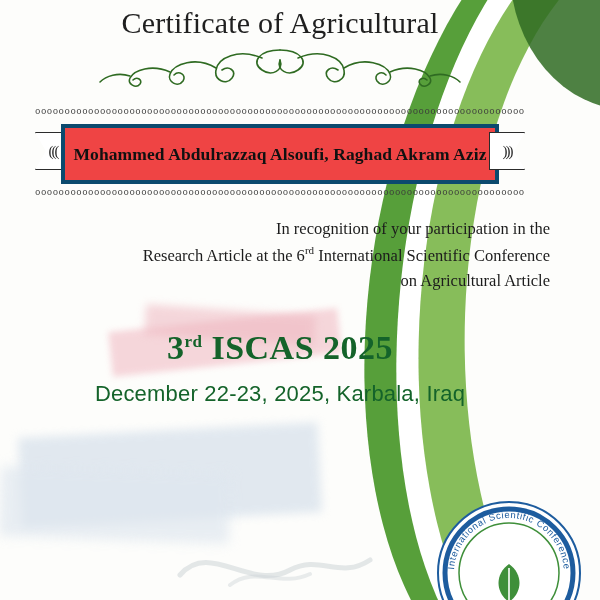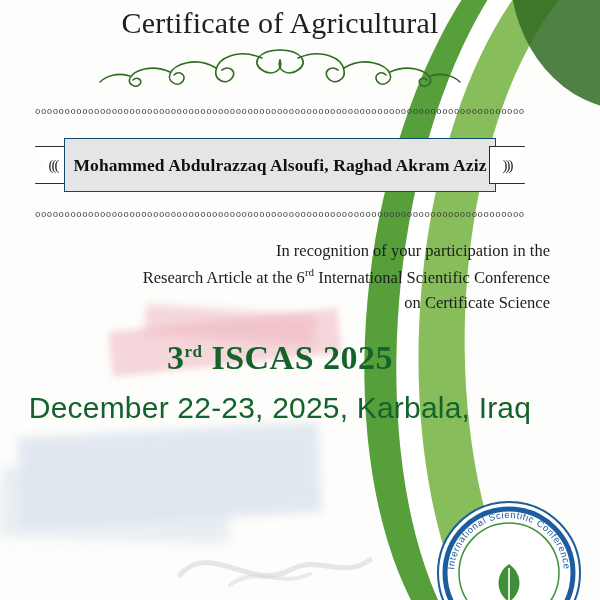--- a/index.html
+++ b/index.html
@@ -163,25 +163,25 @@
     letter-spacing: 0.5px;
     color: #3b3b3b;
     font-family: "Liberation Mono", monospace;
     line-height: 1;
     overflow: hidden;
     white-space: nowrap;
     height: 11px;
   }
   .banner {
     position: relative;
-    margin: 19px auto;
+    margin: 5px auto;
     width: 430px;
     height: 52px;
-    border: 1px solid #0c4a6e;
-    background: #e5e5e5;
+    border: 4px solid #0c4a6e;
+    background: #ef4444;
     display: flex;
     align-items: center;
     justify-content: center;
   }
   .banner-name {
     font-size: 17.5px;
     color: #111111;
     font-weight: 700;
     letter-spacing: 0.1px;
     text-align: center;
@@ -207,36 +207,36 @@
   .recognition {
     margin: 16px auto 0 auto;
     width: 540px;
     text-align: right;
     font-size: 16.5px;
     line-height: 1.55;
     color: #1c1c1c;
   }
 
   .event-title {
-    margin: 24px 0 0 0;
+    margin: 36px 0 0 0;
     text-align: center;
     font-size: 34px;
     font-weight: 700;
     color: #14632a;
     letter-spacing: 0.5px;
   }
   .event-title sup {
     font-size: 17px;
     vertical-align: super;
   }
 
   .event-date {
     margin: 14px 0 0 0;
     text-align: center;
-    font-size: 30px;
+    font-size: 22px;
     color: #14632a;
     font-family: "Liberation Sans", sans-serif;
     letter-spacing: 0.2px;
   }
 
   
   .seal {
     position: absolute;
     right: 18px;
     bottom: -46px;
@@ -300,21 +300,21 @@
       </div>
 
       <div class="dots-row">oooooooooooooooooooooooooooooooooooooooooooooooooooooooooooooooooooooooooooooooooooooooo</div>
     </div>
 
     <div class="recognition">
       <div>In recognition of your participation in the</div>
       <div>
         <span>Research Article at the 6</span><sup style="font-size:11px;">rd</sup><span> International Scientific Conference</span>
       </div>
-      <div>on Certificate Science</div>
+      <div>on Agricultural Article</div>
     </div>
 
     <div class="event-title">
       <span>3</span><sup>rd</sup>
       <span>ISCAS 2025</span>
     </div>
 
     <div class="event-date">December 22-23, 2025, Karbala, Iraq</div>
 
   </div>

